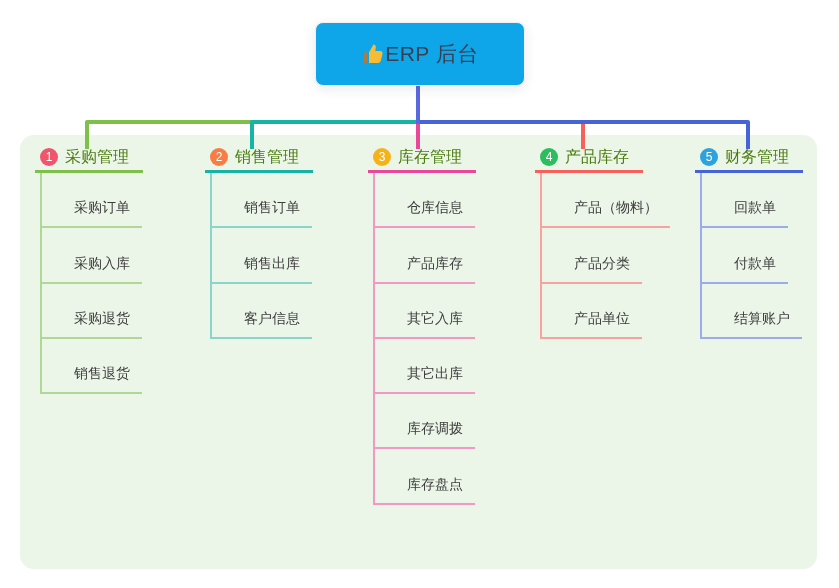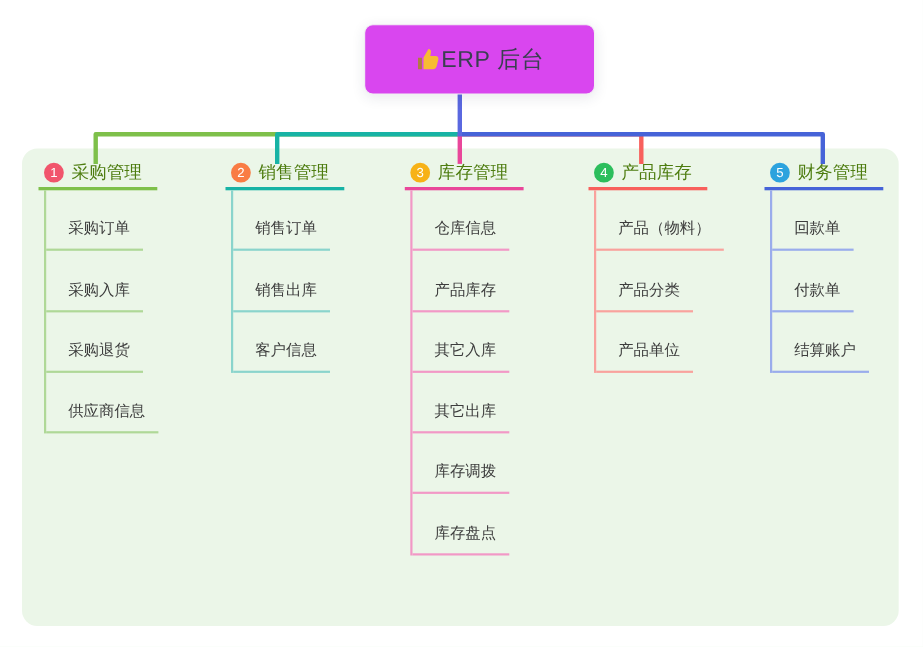--- a/index.html
+++ b/index.html
@@ -8,22 +8,22 @@
     background:#ffffff;
     font-family:"Liberation Sans","DejaVu Sans",sans-serif;
   }
   .stage{position:absolute;inset:0;}
   .panel{
     position:absolute;left:20px;top:135px;width:797px;height:434px;
     border-radius:14px;
   }
   svg.wires{position:absolute;left:0;top:0;pointer-events:none;}
   .root-node{
-    position:absolute;left:331px;top:22px;width:208px;height:62px;
-    background:#d946ef;border:1px solid #f1f1f3;border-radius:8px;
+    position:absolute;left:315px;top:22px;width:208px;height:62px;
+    background:#0ea5e9;border:1px solid #f1f1f3;border-radius:8px;
     box-shadow:0 3px 12px rgba(40,50,80,.10);
     display:flex;align-items:center;justify-content:center;
   }
   .root-node .thumb{width:24px;height:24px;display:inline-flex;}
   .root-label{font-size:21px;font-weight:500;color:#3a3f51;letter-spacing:.5px;}
   .col{position:absolute;top:145px;width:108px;}
   .hd{
     height:24px;border-bottom:3px solid var(--c);
     display:flex;align-items:center;gap:7px;padding:0 0 1px 5px;
     cursor:default;
@@ -31,21 +31,21 @@
   .badge{
     width:18px;height:18px;border-radius:50%;background:var(--bc);
     color:#fff;font-size:12px;line-height:18px;text-align:center;
     flex:0 0 18px;
   }
   .hd-label{font-size:16px;font-weight:500;color:#4d7c0f;white-space:nowrap;}
   .items{margin-left:5px;border-left:2px solid var(--lc);}
   .item{height:55.3px;display:flex;align-items:flex-end;}
   .lbl{
     display:inline-block;border-bottom:2px solid var(--lc);
-    padding:0 12px 9px 20px;font-size:14px;color:#3d3d3d;white-space:nowrap;
+    padding:0 12px 9px 32px;font-size:14px;color:#3d3d3d;white-space:nowrap;
   }
 </style>
 </head>
 <body>
 
 <div class="stage">
 
   <div class="panel" style="background: rgb(235, 246, 232);"></div>
 
   <svg class="wires" width="839" height="588">
@@ -76,21 +76,21 @@
       <div class="item">
           <span class="lbl">采购订单</span>
         </div>
       <div class="item">
           <span class="lbl">采购入库</span>
         </div>
       <div class="item">
           <span class="lbl">采购退货</span>
         </div>
       <div class="item">
-          <span class="lbl">供应商信息</span>
+          <span class="lbl">销售退货</span>
         </div>
     </div>
   </div>
 
   <div class="col" style="left: 205px; --c: #17B3A5; --lc: #8AD4CC; --bc: #F97C44;">
     <div class="hd">
       <span class="badge">2</span>
       <span class="hd-label">销售管理</span>
     </div>
     <div class="items">

